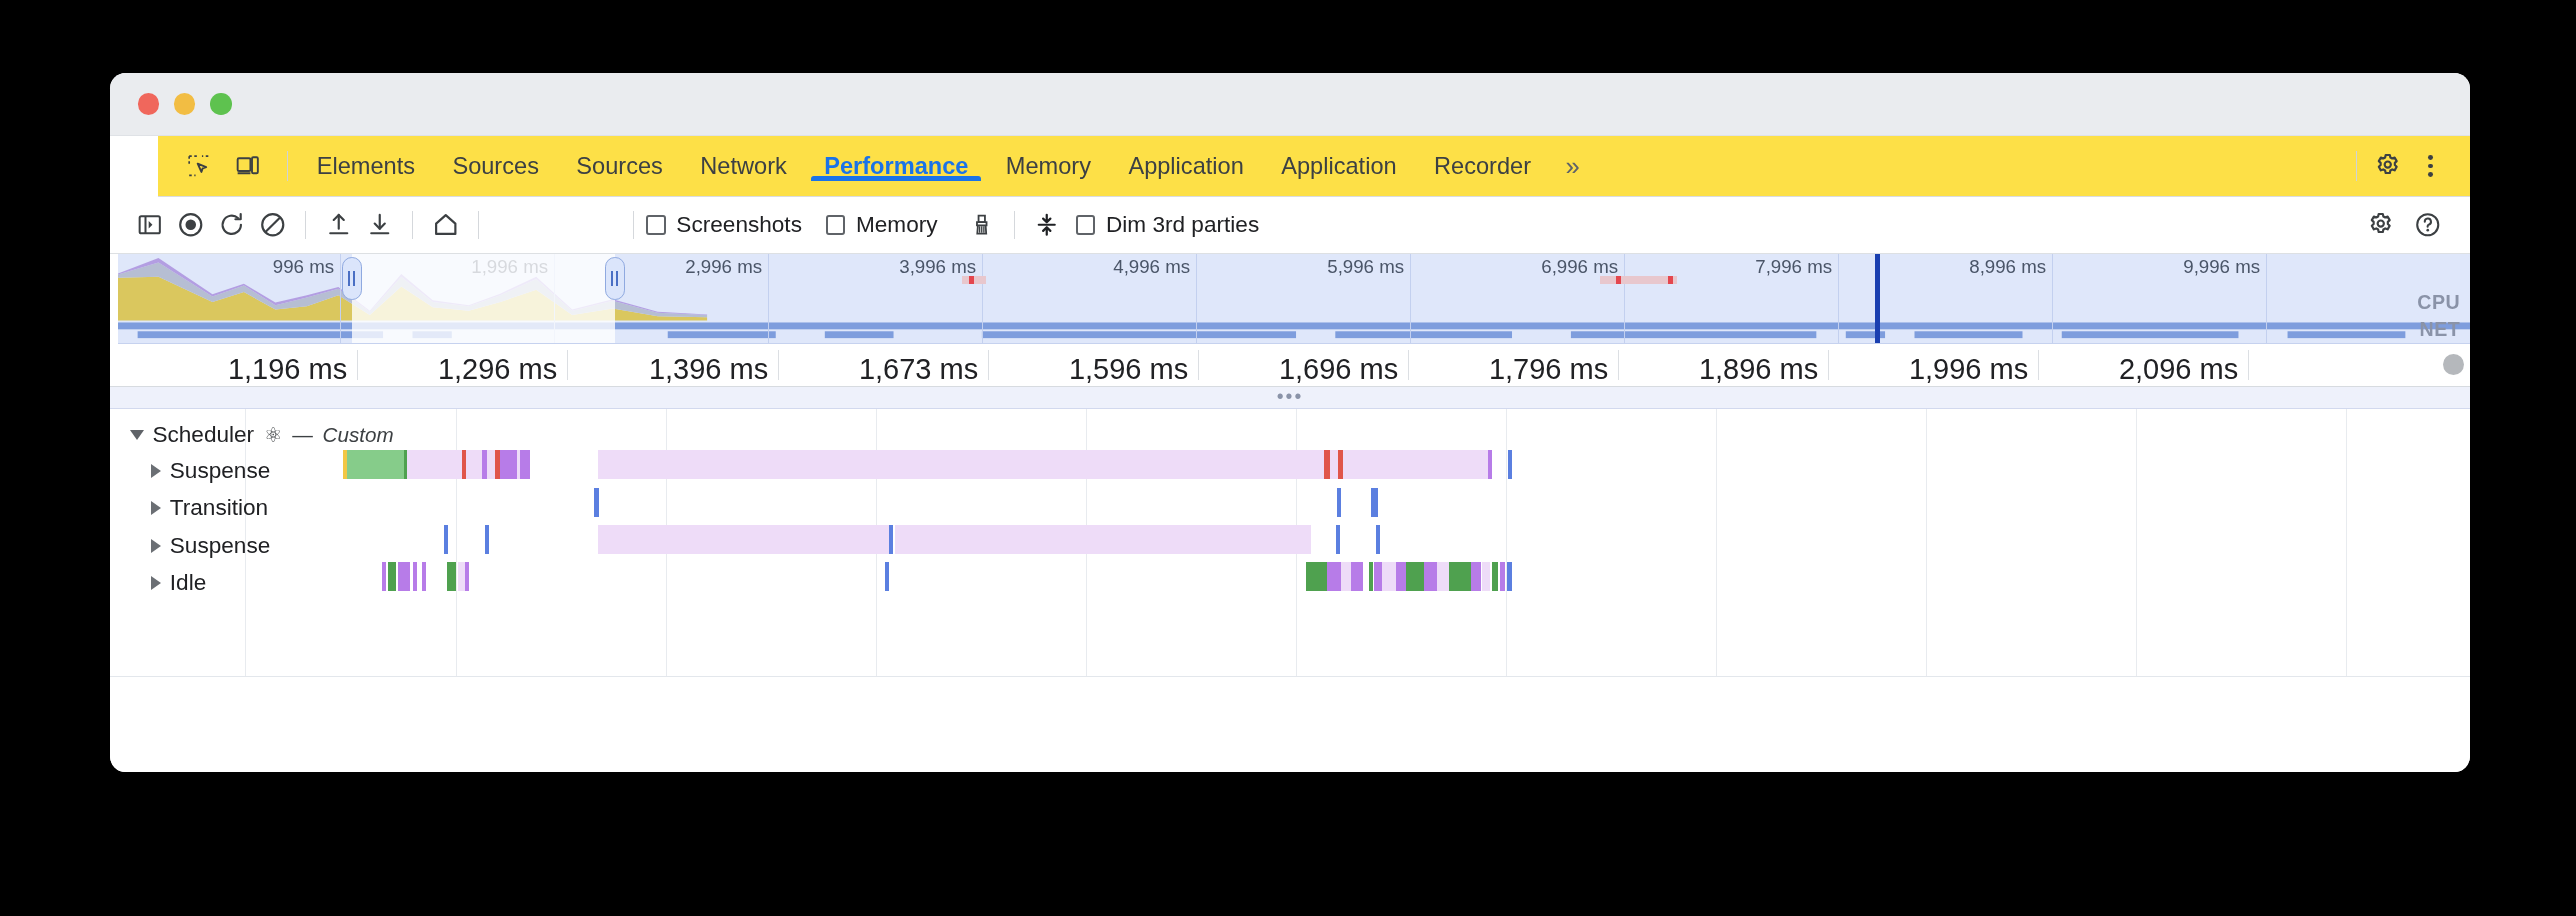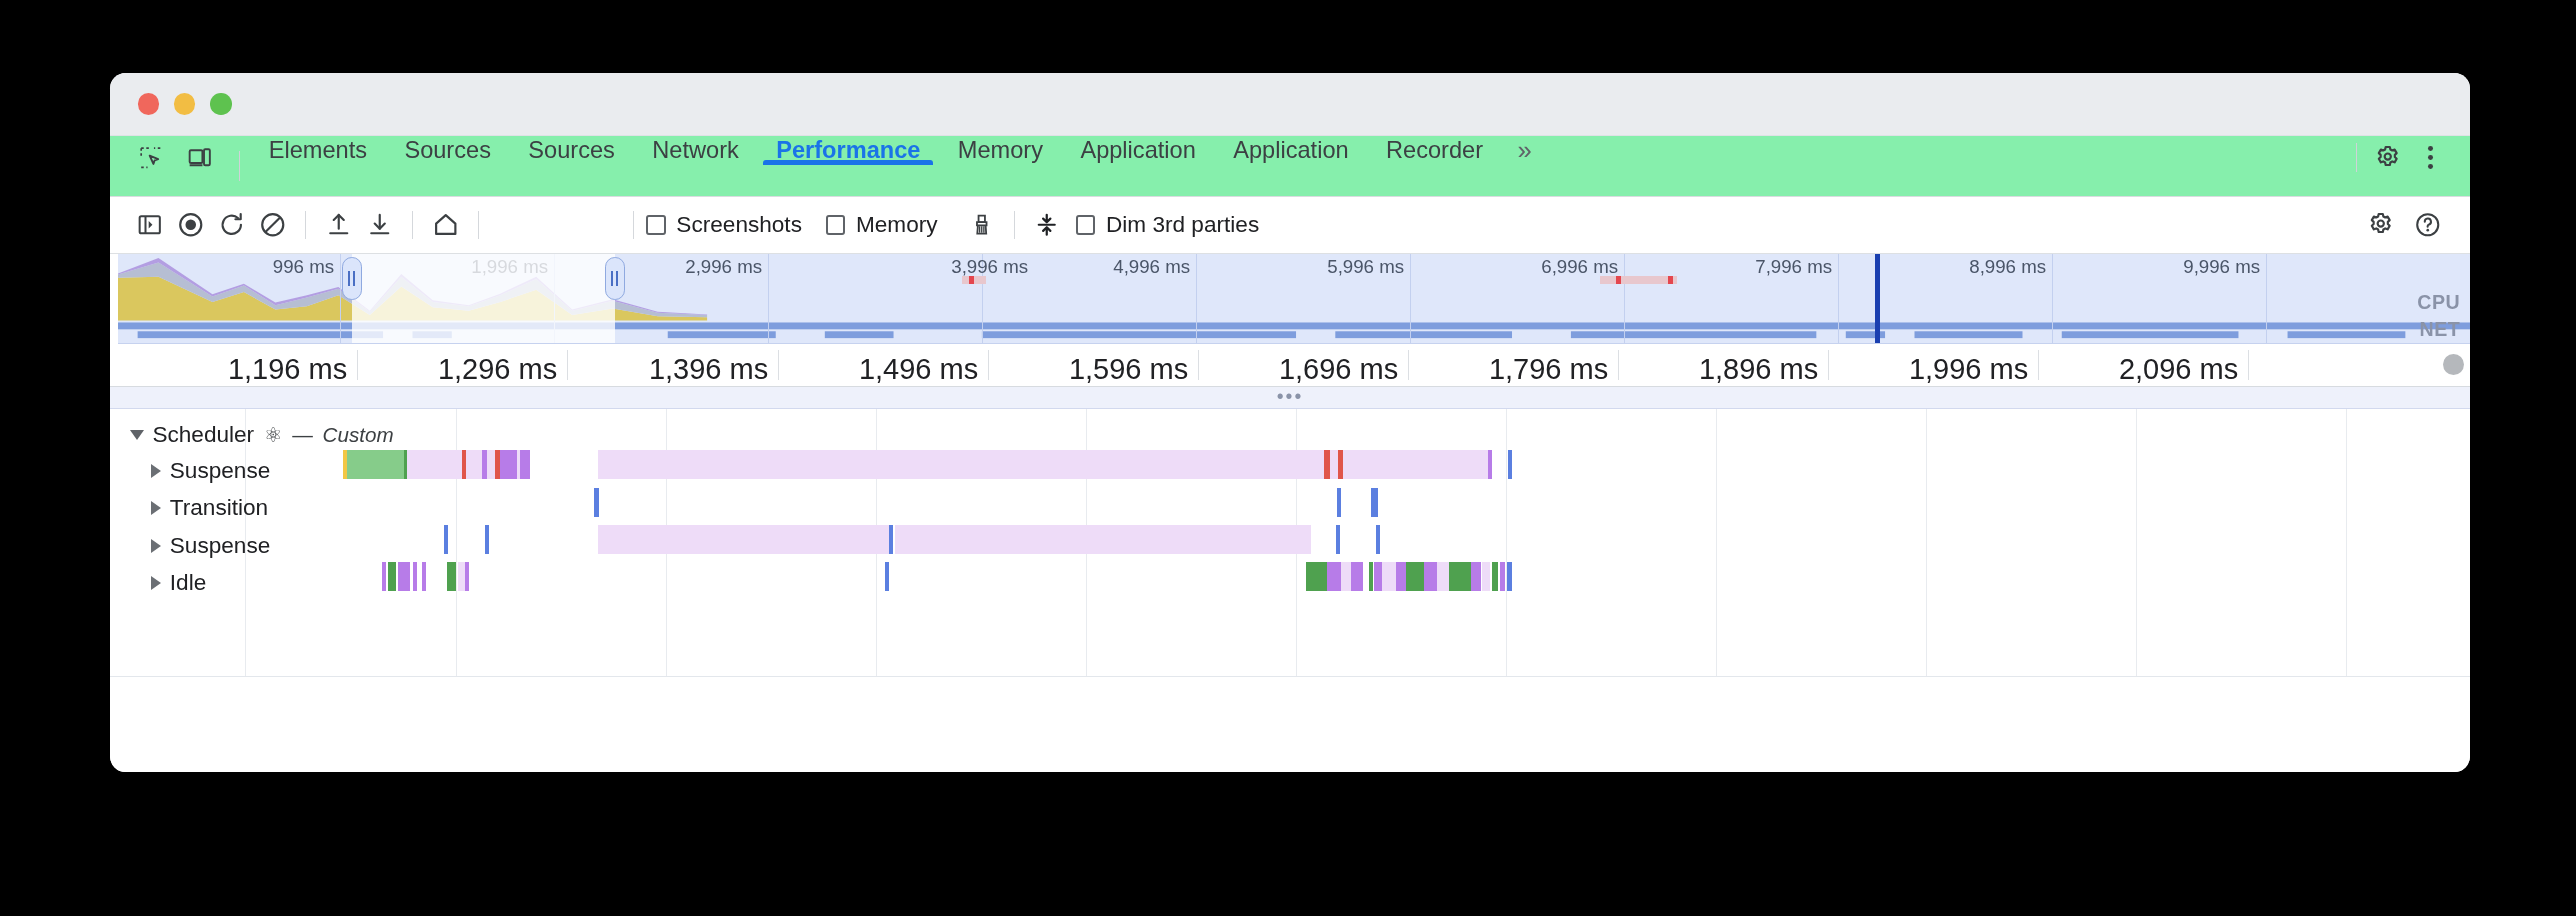--- a/index.html
+++ b/index.html
@@ -28,24 +28,25 @@
     border-bottom: 1px solid #dfe2e6;
   }
   .light { width: 21.6px; height: 21.6px; border-radius: 50%; margin-right: 14.7px; }
   .light.red    { background: #f0675c; }
   .light.yellow { background: #f2bd43; }
   .light.green  { background: #5ec24f; }
 
   
   #tabstrip {
     height: 61px;
-    background: #86efac;
-    display: flex; align-items: flex-start;
+    background: #fde047;
+    display: flex; align-items: center;
     border-bottom: 1px solid #dadce0;
     position: relative;
+    margin-left: 48px;
   }
   .tb-icons { display: flex; align-items: center; padding: 0 7.9px 0 19.6px; gap: 5.9px; }
   .tb-icon {
     width: 43px; height: 43px;
     display: flex; align-items: center; justify-content: center;
     border-radius: 5.9px;
   }
   .tb-icon svg { display: block; }
   .vsep { width: 1px; height: 29.5px; background: #cfd3d8; align-self: center; margin: 0 9.8px; }
   .tabs { display: flex; align-items: stretch; }
@@ -350,21 +351,21 @@
     <div class="ov-gridline" style="left:1078px"></div>
     <div class="ov-gridline" style="left:1292px"></div>
     <div class="ov-gridline" style="left:1506px"></div>
     <div class="ov-gridline" style="left:1720px"></div>
     <div class="ov-gridline" style="left:1934px"></div>
     <div class="ov-gridline" style="left:2148px"></div>
 
     <div class="ov-tick" style="left:222px">996 ms</div>
     <div class="ov-tick" style="left:436px">1,996 ms</div>
     <div class="ov-tick" style="left:650px">2,996 ms</div>
-    <div class="ov-tick" style="left:916px">3,996 ms</div>
+    <div class="ov-tick" style="left:864px">3,996 ms</div>
     <div class="ov-tick" style="left:1078px">4,996 ms</div>
     <div class="ov-tick" style="left:1292px">5,996 ms</div>
     <div class="ov-tick" style="left:1506px">6,996 ms</div>
     <div class="ov-tick" style="left:1720px">7,996 ms</div>
     <div class="ov-tick" style="left:1934px">8,996 ms</div>
     <div class="ov-tick" style="left:2148px">9,996 ms</div>
 
     <div class="longtask" style="left:844px;width:23.6px">
       <i style="left:6.9px"></i>
     </div>
@@ -399,21 +400,21 @@
     <div class="r-div" style="left:1088px"></div>
     <div class="r-div" style="left:1298px"></div>
     <div class="r-div" style="left:1508px"></div>
     <div class="r-div" style="left:1718px"></div>
     <div class="r-div" style="left:1928px"></div>
     <div class="r-div" style="left:2138px"></div>
 
     <div class="r-tick" style="left:247px">1,196 ms</div>
     <div class="r-tick" style="left:457px">1,296 ms</div>
     <div class="r-tick" style="left:668px">1,396 ms</div>
-    <div class="r-tick" style="left:878px">1,496 ms</div>
+    <div class="r-tick" style="left:878px">1,673 ms</div>
     <div class="r-tick" style="left:1088px">1,596 ms</div>
     <div class="r-tick" style="left:1298px">1,696 ms</div>
     <div class="r-tick" style="left:1508px">1,796 ms</div>
     <div class="r-tick" style="left:1718px">1,896 ms</div>
     <div class="r-tick" style="left:1928px">1,996 ms</div>
     <div class="r-tick" style="left:2138px">2,096 ms</div>
     <div id="ruler-knob"></div>
   </div>
 
   <div id="resizer">•••</div>

